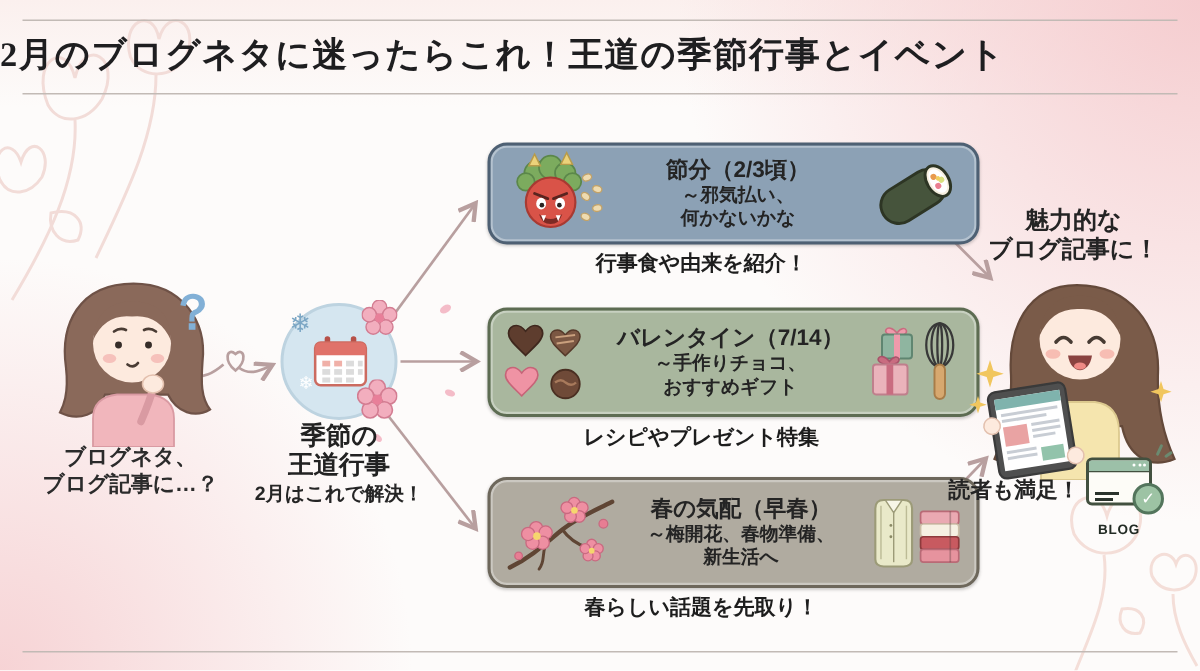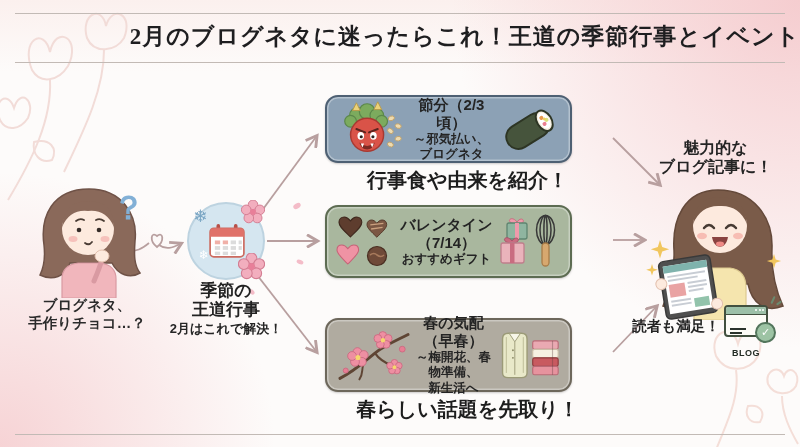--- a/index.html
+++ b/index.html
@@ -13,21 +13,21 @@
       #fdfbfa;
   }
   .deco{position:absolute;z-index:0;pointer-events:none;}
   .deco-tl{left:-8px;top:0;}
   .deco-br{right:-6px;bottom:-4px;}
   .rule{position:absolute;left:15px;width:770px;height:1px;background:#c2bab5;z-index:2;}
   .rule-top{top:13px;}
   .rule-mid{top:62px;}
   .rule-bottom{top:434px;}
   .page-title{
-    position:absolute;left:0;top:21px;width:100%;text-align:right;z-index:2;
+    position:absolute;left:0;top:21px;width:100%;text-align:left;z-index:2;
     font-family:"Liberation Serif","DejaVu Serif",serif;
     font-size:23px;font-weight:700;color:#1e1e20;letter-spacing:1px;
   }
   .arrows{position:absolute;left:0;top:0;z-index:1;pointer-events:none;}
   
   .left-char{position:absolute;left:22px;top:183px;z-index:2;}
   .qmark{position:absolute;left:112px;top:186px;z-index:3;font-size:33px;font-weight:700;color:#82b0d6;}
   .thought{position:absolute;left:2px;top:296px;width:170px;text-align:center;z-index:2;
     font-size:14.5px;font-weight:700;color:#2b2b2b;line-height:18px;}
   
@@ -37,31 +37,31 @@
   .hub-circle .snow2{position:absolute;left:10px;top:44px;font-size:12px;color:#ffffff;}
   .hub-circle .snow3{position:absolute;left:30px;top:24px;font-size:9px;color:#aecbdd;}
   .hub-circle .bl1{position:absolute;right:-2px;top:-4px;}
   .hub-circle .bl2{position:absolute;right:-2px;bottom:-2px;}
   .hub-circle .cal{position:absolute;left:19px;top:18px;}
   .hub-label{position:absolute;left:156px;top:281px;width:140px;text-align:center;z-index:2;
     font-size:17px;font-weight:800;color:#222;line-height:19px;}
   .hub-sub{position:absolute;left:150px;top:320px;width:152px;text-align:center;z-index:2;
     font-size:13px;font-weight:700;color:#252525;}
   
-  .box{position:absolute;left:325px;width:247px;border:2.5px solid;border-radius:13px;
+  .box{position:absolute;left:325px;width:328px;border:2.5px solid;border-radius:13px;
     box-sizing:border-box;z-index:2;display:flex;align-items:center;justify-content:space-between;
     padding:4px 9px;box-shadow:0 1px 2px rgba(60,60,60,.25), inset 0 0 0 1.5px rgba(255,255,255,.35);}
   .box-1{top:95px;height:68px;}
   .box-2{top:205px;height:73px;}
   .box-3{top:318px;height:74px;}
   .box-text{flex:1;text-align:center;color:#242424;line-height:15.5px;}
   .box-line-title{font-size:15px;font-weight:800;line-height:18px;}
   .box-line{font-size:12.5px;font-weight:700;}
   .caption{position:absolute;left:325px;width:285px;text-align:center;z-index:2;
-    font-size:20px;font-weight:800;color:#1d1d1d;}
+    font-size:14px;font-weight:800;color:#1d1d1d;}
   .caption-1{top:167px;}
   .caption-2{top:283px;}
   .caption-3{top:396px;}
   
   .right-head{position:absolute;left:638px;top:138px;width:155px;text-align:center;z-index:2;
     font-size:16px;font-weight:800;color:#242424;line-height:19px;}
   .right-char{position:absolute;left:642px;top:182px;z-index:2;}
   .satisfaction{position:absolute;left:630px;top:317px;width:92px;text-align:center;z-index:2;
     font-size:14.5px;font-weight:800;color:#242424;}
   .blog-badge{position:absolute;left:724px;top:305px;width:44px;height:32px;z-index:2;
@@ -147,21 +147,21 @@
     <ellipse cx="51" cy="56" rx="4.5" ry="3" fill="#f6c1bb"></ellipse>
     <ellipse cx="83" cy="56" rx="4.5" ry="3" fill="#f6c1bb"></ellipse>
     <path d="M63,60 q4,3 7,-1" stroke="#4a3c34" stroke-width="1.8" fill="none" stroke-linecap="round"></path>
     <path d="M40,115 L40,96 Q40,82 56,80 L78,80 Q94,82 94,96 L94,115 Z" fill="#f1b6bc" stroke="#d99aa2" stroke-width="1.2"></path>
     <path d="M72,98 Q78,84 80,76" stroke="#d99aa2" stroke-width="5" fill="none" stroke-linecap="round"></path>
     <ellipse cx="80" cy="73" rx="7" ry="6" fill="#fdeade" stroke="#e3c0ae" stroke-width="1"></ellipse>
   </svg>
   <div class="qmark">？</div>
   <div class="thought">
     <div>ブログネタ、</div>
-    <div>手作りチョコ…？</div>
+    <div>ブログ記事に…？</div>
   </div>
 
   <div class="hub-circle">
     <span class="snow1">❄</span>
     <span class="snow2">❄</span>
     <span class="snow3">❅</span>
     <svg class="bl1" width="24" height="24" viewBox="0 0 20 20">
       <g fill="#f2aebe" stroke="#d37d92" stroke-width="0.8">
         <circle cx="10" cy="4" r="4"></circle>
           <circle cx="15.7" cy="8.2" r="4"></circle>
@@ -232,21 +232,21 @@
         <ellipse cx="57" cy="18" rx="3.2" ry="2.3" transform="rotate(-20 57 18)"></ellipse>
         <ellipse cx="64" cy="26" rx="3.2" ry="2.3" transform="rotate(15 64 26)"></ellipse>
         <ellipse cx="56" cy="31" rx="3.2" ry="2.3" transform="rotate(40 56 31)"></ellipse>
         <ellipse cx="64" cy="39" rx="3.2" ry="2.3" transform="rotate(-10 64 39)"></ellipse>
         <ellipse cx="56" cy="45" rx="3.2" ry="2.3" transform="rotate(25 56 45)"></ellipse>
       </g>
     </svg>
     <div class="box-text">
       <div class="box-line-title">節分（2/3頃）</div>
       <div class="box-line">～邪気払い、</div>
-      <div class="box-line">ブログネタ</div>
+      <div class="box-line">何かないかな</div>
     </div>
     <svg width="62" height="58" viewBox="0 0 64 56">
       <g transform="rotate(-32 32 28)">
         <rect x="5" y="16" width="48" height="25" rx="12.5" fill="#46543c" stroke="#2d3524" stroke-width="2"></rect>
         <ellipse cx="49" cy="28.5" rx="7.5" ry="11.5" fill="#f6efdf" stroke="#2d3524" stroke-width="2"></ellipse>
         <ellipse cx="49" cy="28.5" rx="5.2" ry="9" fill="#ffffff"></ellipse>
         <circle cx="48" cy="24.5" r="2.1" fill="#e89a4e"></circle>
         <circle cx="51.5" cy="29" r="2.1" fill="#d9e07e"></circle>
         <circle cx="47.5" cy="31.5" r="2.1" fill="#ea7f90"></circle>
         <circle cx="50" cy="27" r="1.5" fill="#f0cf5e"></circle>
@@ -265,37 +265,39 @@
         <path d="M4,6 L20,4 M5,11 L19,9" stroke="#caa07e" stroke-width="1.6"></path>
       </g>
       <g transform="translate(1,33) scale(0.9)">
         <path d="M12,21 C5,14 0,10 0,5.5 C0,2 2.5,0 5.5,0 C8,0 10,1.5 12,4 C14,1.5 16,0 18.5,0 C21.5,0 24,2 24,5.5 C24,10 19,14 12,21 Z" fill="#ef93a4" stroke="#c66478" stroke-width="1.2"></path>
       </g>
       <circle cx="41" cy="44" r="9.5" fill="#6f4a38" stroke="#4a2f22" stroke-width="1.2"></circle>
       <path d="M34,43 q4,-3 7,0 q4,3 7,0" stroke="#a87a5c" stroke-width="1.6" fill="none"></path>
     </svg>
     <div class="box-text">
       <div class="box-line-title">バレンタイン（7/14）</div>
+      <div class="box-line">～手作りチョコ、</div>
       <div class="box-line">おすすめギフト</div>
     </div>
     <svg width="62" height="60" viewBox="0 0 62 60">
       <path d="M18,10 c-6,-8 -13,1 -1,2 c12,1 7,-10 1,-2 z" fill="#ef9aab" stroke="#c96c80" stroke-width="1"></path>
       <rect x="8" y="11" width="20" height="16" rx="2" fill="#8fb5a0" stroke="#5f8570" stroke-width="1.3"></rect>
       <rect x="16" y="11" width="4" height="16" fill="#ef9aab"></rect>
       <path d="M13,29 c-6,-8 -13,1 -1,2 c12,1 7,-10 1,-2 z" fill="#c96c80" stroke="#a8536a" stroke-width="1"></path>
       <rect x="2" y="31" width="23" height="20" rx="2" fill="#eab3bb" stroke="#bf7f8c" stroke-width="1.3"></rect>
       <rect x="11" y="31" width="4.5" height="20" fill="#c96c80"></rect>
       <g>
         <ellipse cx="46.5" cy="18" rx="9" ry="14.5" stroke="#383838" stroke-width="1.5" fill="none"></ellipse>
         <ellipse cx="46.5" cy="18" rx="5.5" ry="14.5" stroke="#383838" stroke-width="1.5" fill="none"></ellipse>
         <ellipse cx="46.5" cy="18" rx="1.6" ry="14.5" stroke="#383838" stroke-width="1.5" fill="none"></ellipse>
         <rect x="43" y="31" width="7" height="23" rx="3.5" fill="#d7a86f" stroke="#a87c48" stroke-width="1.3"></rect>
       </g>
     </svg>
   </div>
+  <div class="caption caption-2">レシピやプレゼント特集</div>
 
   <div class="box box-3" style="background: rgb(176, 171, 160); border-color: rgb(109, 103, 91); font-family: Liberation Serif, serif;">
     <svg width="76" height="56" viewBox="0 0 78 56">
       <path d="M4,52 C20,44 30,34 40,26 C50,18 60,14 74,7" stroke="#5f4534" stroke-width="3" fill="none" stroke-linecap="round"></path>
       <path d="M40,26 C44,32 50,36 58,39" stroke="#5f4534" stroke-width="2.2" fill="none" stroke-linecap="round"></path>
       <path d="M28,38 C26,44 28,48 24,53" stroke="#5f4534" stroke-width="2" fill="none" stroke-linecap="round"></path>
       <g fill="#ee8fa2" stroke="#c96a80" stroke-width="0.9">
         <circle cx="22" cy="25" r="4.5"></circle>
           <circle cx="28.5" cy="28" r="4.5"></circle>
           <circle cx="26.5" cy="35" r="4.5"></circle>

